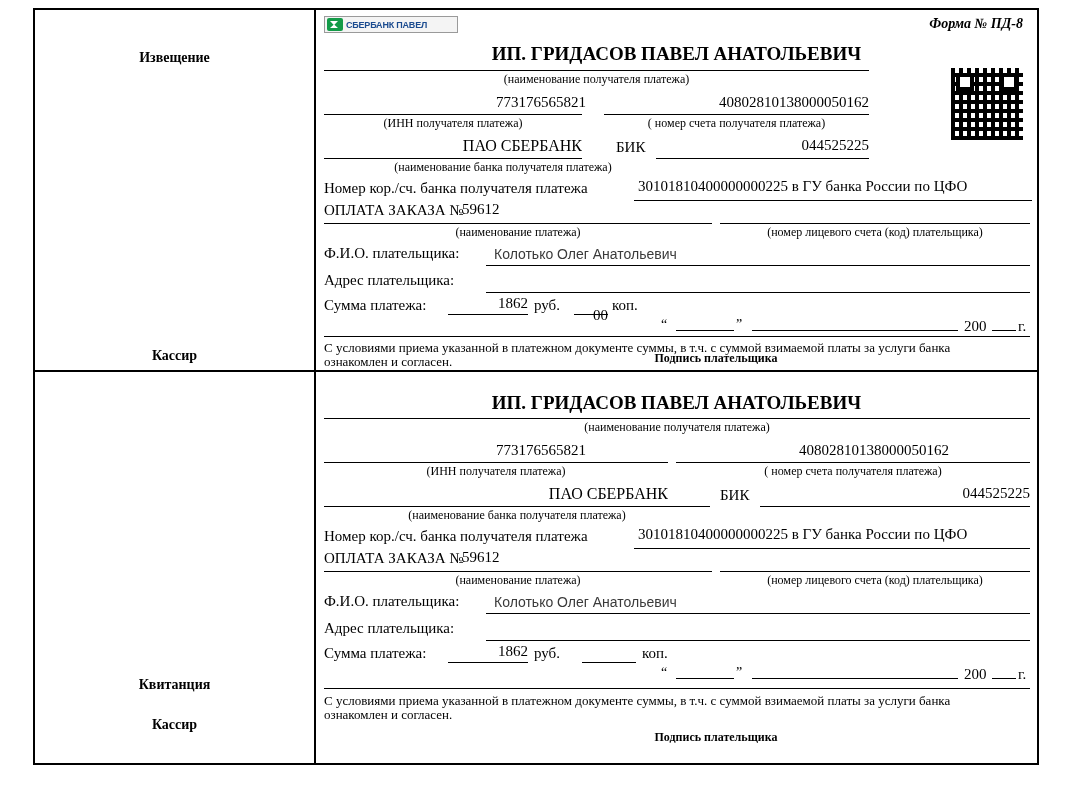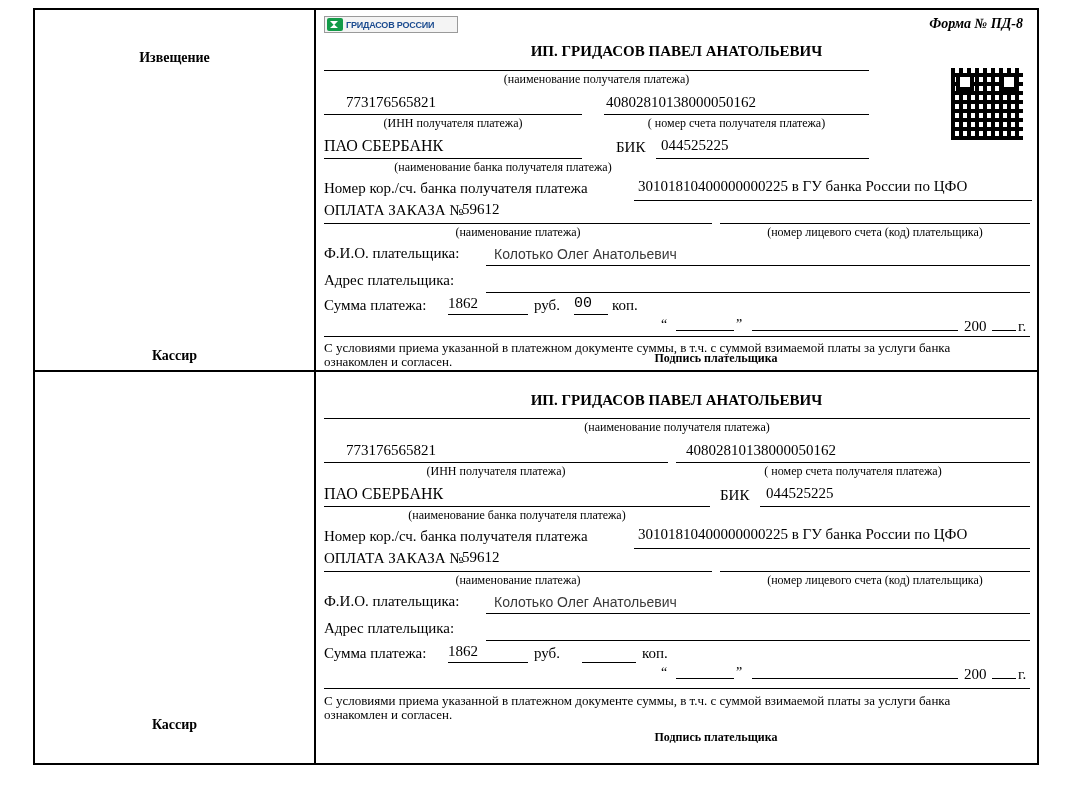--- a/index.html
+++ b/index.html
@@ -155,32 +155,32 @@
     font-size: 12px;
     text-align: center;
     font-family: "Liberation Serif", serif;
   }
   .value {
     position: absolute;
     font-size: 15px;
     font-family: "Liberation Serif", serif;
     white-space: nowrap;
   }
-  .value.center { text-align: left; }
+  .value.center { text-align: right; }
   .label {
     position: absolute;
     font-size: 15px;
     white-space: nowrap;
   }
   .bigname {
     position: absolute;
     width: 100%;
     text-align: center;
     font-weight: bold;
-    font-size: 15px;
+    font-size: 19px;
   }
   .rule {
     position: absolute;
     border-bottom: 1px solid #000;
     height: 0;
   }
   .hand {
     font-family: "Liberation Sans", sans-serif;
     font-size: 14px;
     color: #3a3a3a;
@@ -211,21 +211,21 @@
 
     <div class="half top">
       <div class="left-col">
         <div class="side-label lbl-izv">Извещение</div>
         <div class="side-label lbl-kassir-top">Кассир</div>
       </div>
       <div class="right-col">
 
         <div class="logo">
           <span class="mark"></span>
-          <span class="txt">ГРИДАСОВ РОССИИ</span>
+          <span class="txt">СБЕРБАНК ПАВЕЛ</span>
         </div>
         <div class="form-no">Форма № ПД-8</div>
 
         <div class="qr"></div>
 
         <div class="bigname" style="top:33px;">ИП. ГРИДАСОВ ПАВЕЛ АНАТОЛЬЕВИЧ</div>
         <div class="rule" style="left:8px; top:60px; width:545px;"></div>
         <div class="caption" style="left:8px; top:62px; width:545px;">(наименование получателя платежа)</div>
 
         <div class="value center" style="left:30px; top:84px; width:240px;">773176565821</div>
@@ -260,21 +260,21 @@
         <div class="rule" style="left:170px; top:255px; width:544px;"></div>
 
         <div class="label" style="left:8px; top:262px;">Адрес плательщика:</div>
         <div class="value hand" style="left:178px; top:263px;"></div>
         <div class="rule" style="left:170px; top:282px; width:544px;"></div>
 
         <div class="label" style="left:8px; top:287px;">Сумма платежа:</div>
         <div class="value center" style="left:132px; top:285px; width:80px;">1862</div>
         <div class="rule" style="left:132px; top:304px; width:80px;"></div>
         <div class="label" style="left:218px; top:287px;">руб.</div>
-        <div class="value center" style="left:258px; top:285px; width:34px;font-family:Liberation Mono, monospace;">00</div>
+        <div class="value center" style="left:258px; top:297px; width:34px;">00</div>
         <div class="rule" style="left:258px; top:304px; width:34px;"></div>
         <div class="label" style="left:296px; top:287px;">коп.</div>
 
         <div class="quote-line" style="left:345px; top:307px;">“</div>
         <div class="rule" style="left:360px; top:320px; width:58px;"></div>
         <div class="quote-line" style="left:420px; top:307px;">”</div>
         <div class="rule" style="left:436px; top:320px; width:206px;"></div>
         <div class="label" style="left:648px; top:308px;">200</div>
         <div class="rule" style="left:676px; top:320px; width:24px;"></div>
         <div class="label" style="left:702px; top:308px;">г.</div>
@@ -283,20 +283,21 @@
         <div class="small-note" style="left:8px; top:331px; width:700px;">
           <span>С условиями приема указанной в платежном документе суммы, в т.ч. с суммой взимаемой платы за услуги банка</span><br>
           <span>ознакомлен и согласен.</span>
         </div>
         <div class="sign-label" style="left:260px; top:341px; width:280px;">Подпись плательщика</div>
       </div>
     </div>
 
     <div class="half bottom">
       <div class="left-col">
+        <div class="side-label" style="top:305px;">Квитанция</div>
         <div class="side-label" style="top:345px;">Кассир</div>
       </div>
       <div class="right-col">
 
         <div class="bigname" style="top:20px;">ИП. ГРИДАСОВ ПАВЕЛ АНАТОЛЬЕВИЧ</div>
         <div class="rule" style="left:8px; top:46px; width:706px;"></div>
         <div class="caption" style="left:8px; top:48px; width:706px;">(наименование получателя платежа)</div>
 
         <div class="value center" style="left:30px; top:70px; width:240px;">773176565821</div>
         <div class="rule" style="left:8px; top:90px; width:344px;"></div>

